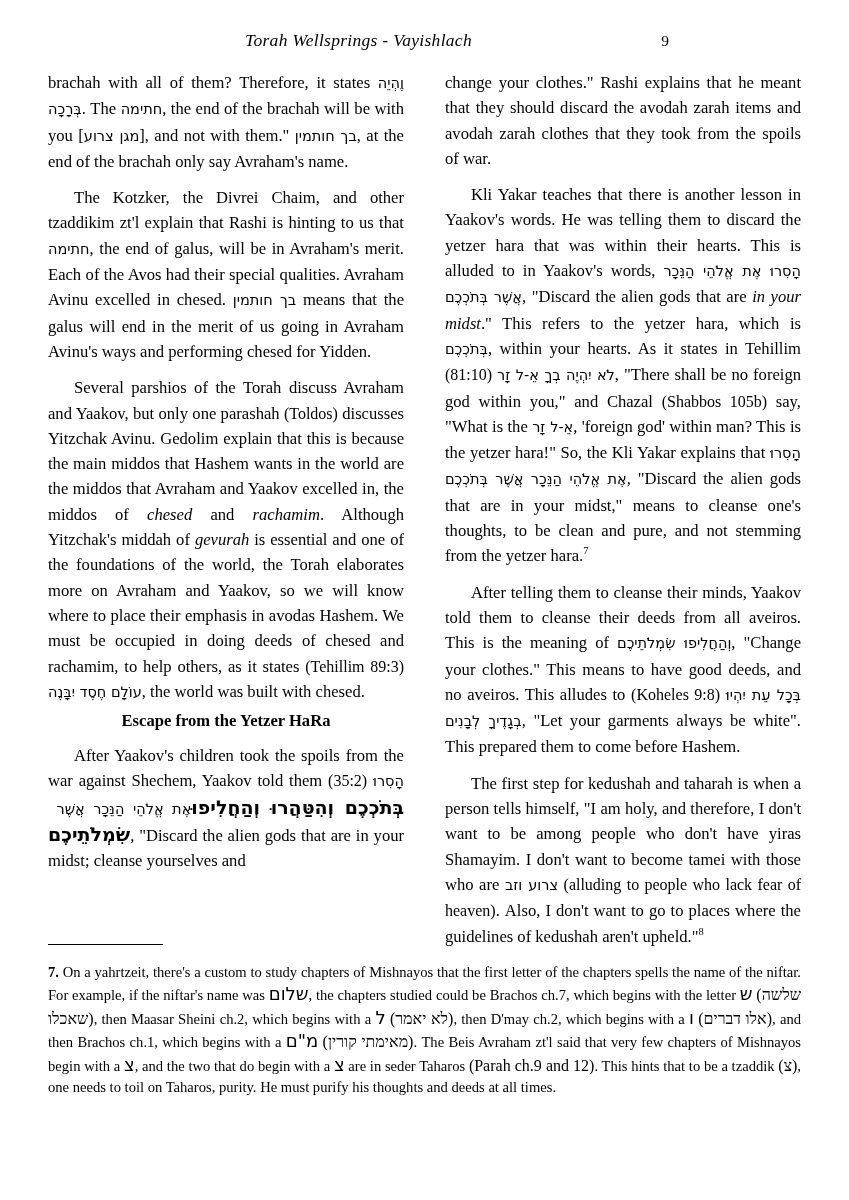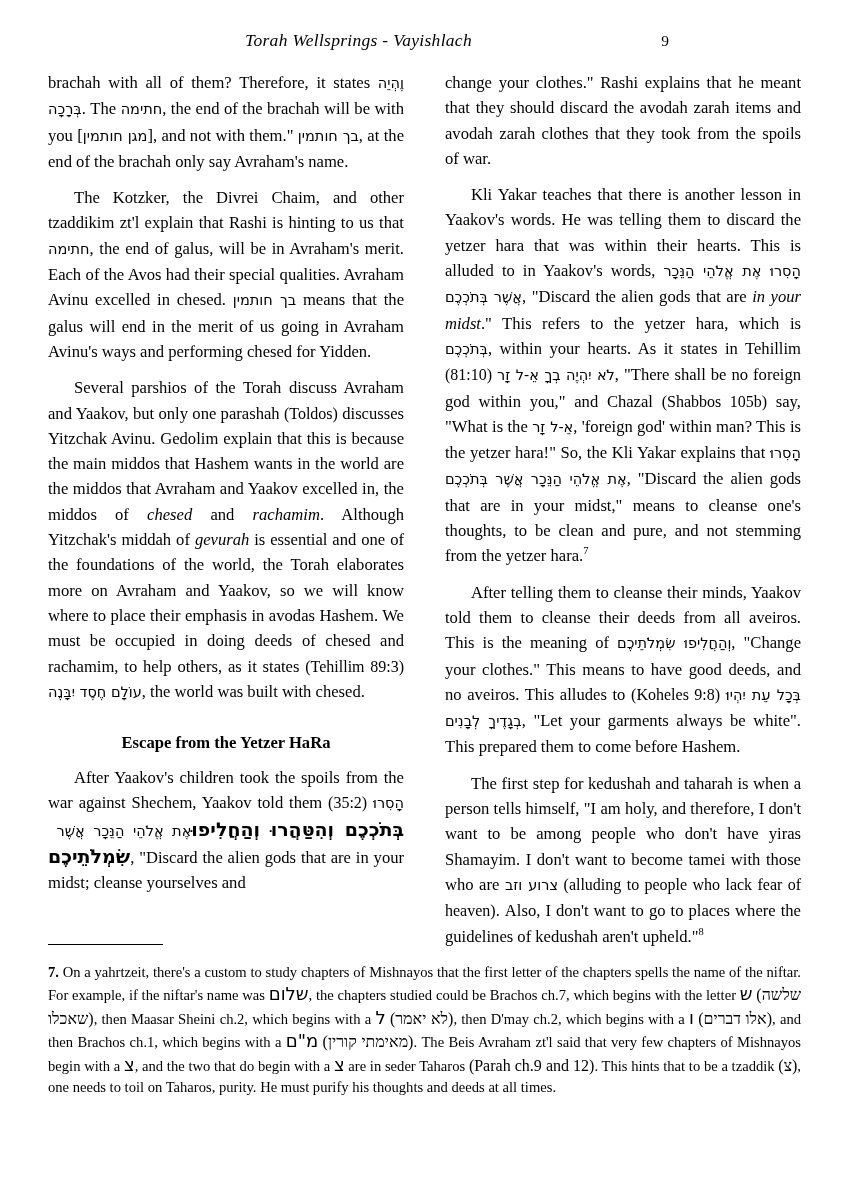--- a/index.html
+++ b/index.html
@@ -87,21 +87,21 @@
   }
   sup {
     font-size: 10.5px;
     vertical-align: super;
     line-height: 0;
   }
   .section-head {
     text-align: center;
     font-weight: bold;
     font-size: 16.6px;
-    margin: 28px 0 12px 0;
+    margin: 6px 0 12px 0;
   }
   .footnote-rule {
     position: absolute;
     left: 48px;
     top: 944px;
     width: 115px;
     border-top: 1.4px solid #000;
   }
   .footnotes {
     position: absolute;
@@ -128,21 +128,21 @@
 <div class="page">
 
   <div class="header">
     <div class="header-title">Torah Wellsprings - Vayishlach</div>
     <div class="page-number">9</div>
   </div>
 
   <div class="columns">
     <div class="col col-left">
       <div id="left-paras">
-          <p class="body first">brachah with all of them? Therefore, it states <span class="heb">וֶהְיֵה בְּרָכָה</span>. The <span class="heb">חתימה</span>, the end of the brachah will be with you [<span class="heb">מגן חותמין</span>], and not with them." <span class="heb">בך חותמין</span>, at the end of the brachah only say Avraham's name.</p>
+          <p class="body first">brachah with all of them? Therefore, it states <span class="heb">וֶהְיֵה בְּרָכָה</span>. The <span class="heb">חתימה</span>, the end of the brachah will be with you [<span class="heb">מגן צרוע</span>], and not with them." <span class="heb">בך חותמין</span>, at the end of the brachah only say Avraham's name.</p>
           <p class="body">The Kotzker, the Divrei Chaim, and other tzaddikim zt'l explain that Rashi is hinting to us that <span class="heb">חתימה</span>, the end of galus, will be in Avraham's merit. Each of the Avos had their special qualities. Avraham Avinu excelled in chesed. <span class="heb">בך חותמין</span> means that the galus will end in the merit of us going in Avraham Avinu's ways and performing chesed for Yidden.</p>
           <p class="body">Several parshios of the Torah discuss Avraham and Yaakov, but only one parashah <span class="src">(Toldos)</span> discusses Yitzchak Avinu. Gedolim explain that this is because the main middos that Hashem wants in the world are the middos that Avraham and Yaakov excelled in, the middos of <span class="it">chesed</span> and <span class="it">rachamim</span>. Although Yitzchak's middah of <span class="it">gevurah</span> is essential and one of the foundations of the world, the Torah elaborates more on Avraham and Yaakov, so we will know where to place their emphasis in avodas Hashem. We must be occupied in doing deeds of chesed and rachamim, to help others, as it states <span class="src">(Tehillim 89:3)</span> <span class="heb">עוֹלָם חֶסֶד יִבָּנֶה</span>, the world was built with chesed.</p>
         </div>
       <div class="section-head">Escape from the Yetzer HaRa</div>
       <div id="left-paras-after">
           <p class="body">After Yaakov's children took the spoils from the war against Shechem, Yaakov told them <span class="src">(35:2)</span> <span class="heb">הָסִרוּ אֶת אֱלֹהֵי הַנֵּכָר אֲשֶׁר </span><span class="heb-b">בְּתֹכְכֶם וְהִטַּהֲרוּ וְהַחֲלִיפוּ שִׂמְלֹתֵיכֶם</span>, "Discard the alien gods that are in your midst; cleanse yourselves and</p>
         </div>
     </div>
     <div class="col col-right">
       <div id="right-paras">

